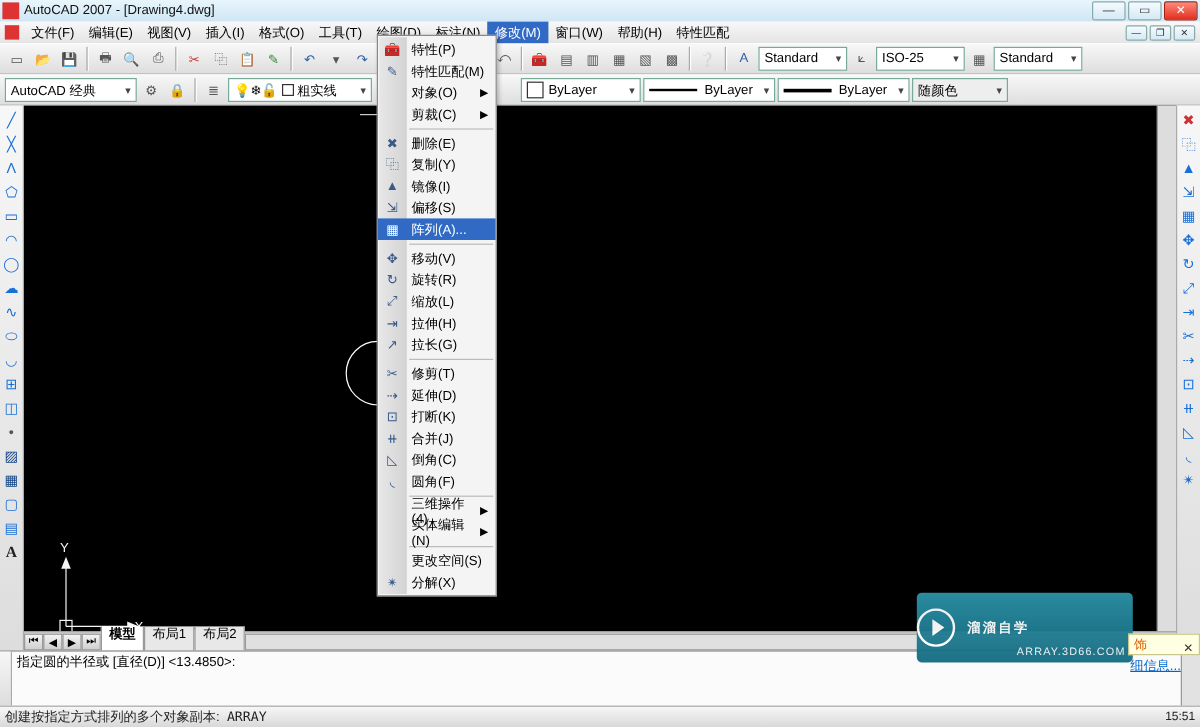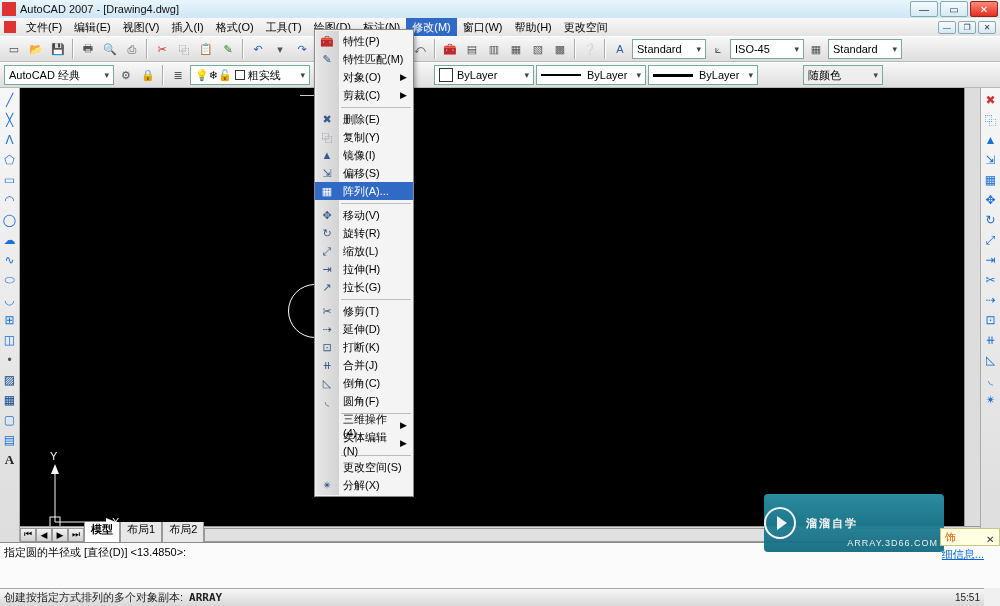--- a/index.html
+++ b/index.html
@@ -63,29 +63,29 @@
     
     .bottom-scroll { position:absolute; left:20px; right:20px; height:16px; bottom:0; background:#ddd; border-top:1px solid #999; display:flex; align-items:center; gap:0; }
     .sb-btn { width:16px; height:14px; background:linear-gradient(#f3f3f3,#d0d0d0); border:1px solid #999; display:flex; align-items:center; justify-content:center; font-size:9px;}
     .tab { padding:0 6px; height:26px; line-height:14px; background:#e8e8e8; border:1px solid #999; border-top:none; font-size:10px;}
     .tab.active { background:#fff; font-weight:bold;}
     .sb-track { flex:1; height:14px; background:#e0e0e0; border:1px solid #999; }
 
     .right-scroll { position:absolute; right:0; top:0; bottom:16px; width:16px; background:#ddd; border-left:1px solid #999; }
 
     
-    .cmd-area { position:absolute; left:0; right:0; bottom:18px; height:46px; background:#fbfbfb; border-top:1px solid #888; display:flex;flex-direction:column; }
+    .cmd-area { position:absolute; left:0; right:0; bottom:18px; height:46px; background:#fbfbfb; border-top:1px solid #888; display:flex; }
     .cmd-handle { width:10px; background:linear-gradient(#f7f7f7,#ddd); border-right:1px solid #aaa; }
     .cmd-lines { flex:1; font-family: SimSun, monospace; font-size:12px; padding:2px 4px; line-height:15px; }
     .cmd-right-scroll { width:16px; background:#e2e2e2; border-left:1px solid #999;}
 
     
-    .statusbar { position:absolute; left:0; right:16px; bottom:0; height:18px; background:linear-gradient(#f7f7f7,#d8d8d8); border-top:1px solid #aaa; display:flex; align-items:center; padding:0 4px; font-size:11px; gap:6px;}
+    .statusbar { position:absolute; left:0; right:0; bottom:0; height:18px; background:linear-gradient(#f7f7f7,#d8d8d8); border-top:1px solid #aaa; display:flex; align-items:center; padding:0 4px; font-size:11px; gap:6px;}
     .status-text { color:#222; }
-    .status-cmd { color:#222; font-family: monospace; font-weight: bold; }
+    .status-cmd { color:#222; font-family: monospace; }
 
     
     .watermark { position:absolute; right:56px; top:494px; width:180px; height:58px; background:linear-gradient(#2e93a8,#136a80); border-radius:4px; color:#fff; display:flex; align-items:center; gap:10px; font-size:18px; letter-spacing:2px; font-weight:bold; opacity:.95;}
     .watermark .play { width:32px; height:32px; border:2px solid #fff; border-radius:50%; display:flex; align-items:center; justify-content:center; }
     .watermark .play::after { content:""; border-left:10px solid #fff; border-top:7px solid transparent; border-bottom:7px solid transparent; margin-left:3px; }
     .watermark .sub { position:absolute; right:6px; bottom:4px; font-size:9px; letter-spacing:1px; opacity:.9; font-weight:normal;}
 
     
     .tooltip-strip { position:absolute; right:0; top:528px; height:18px; width:60px; background:#ffffe1; border:1px solid #c7c78a; display:flex; align-items:center; padding:0 4px; font-size:10px; color:#e06000;}
     .tooltip-link { color:#0066cc; text-decoration:underline; position:absolute; right:16px; top:547px; font-size:11px;}
@@ -149,21 +149,21 @@
       <div class="menu-item open">
         <span class="menu-label">修改(M)</span>
       </div>
       <div class="menu-item">
         <span class="menu-label">窗口(W)</span>
       </div>
       <div class="menu-item">
         <span class="menu-label">帮助(H)</span>
       </div>
       <div class="menu-item">
-        <span class="menu-label">更改空间</span>
+        <span class="menu-label">特性匹配</span>
       </div>
     </span>
   <div style="margin-left:auto; display:flex; gap:2px;">
     <div class="win-btn" style="width:18px;height:13px;font-size:8px;">—</div>
     <div class="win-btn" style="width:18px;height:13px;font-size:8px;">❐</div>
     <div class="win-btn" style="width:18px;height:13px;font-size:8px;">✕</div>
   </div>
 </div>
 
 <div class="toolbar">
@@ -199,21 +199,21 @@
   <div class="tb-sep"></div>
   <div class="tb-btn glyph-gray">❔</div>
   <div class="tb-sep"></div>
   <div class="tb-btn glyph-blue">A</div>
   <div class="tb-combo" style="min-width:74px;">
     <span>Standard</span>
       <span class="dd">▾</span>
   </div>
   <div class="tb-btn glyph-gray">⟀</div>
   <div class="tb-combo" style="min-width:74px;">
-    <span>ISO-45</span>
+    <span>ISO-25</span>
       <span class="dd">▾</span>
   </div>
   <div class="tb-btn glyph-gray">▦</div>
   <div class="tb-combo" style="min-width:74px;">
     <span>Standard</span>
       <span class="dd">▾</span>
   </div>
 </div>
 
 <div class="toolbar">
@@ -242,21 +242,21 @@
   <div class="tb-combo" style="min-width:110px;">
     <span class="line-swatch" style="width:40px;"></span>
     <span>ByLayer</span>
       <span class="dd">▾</span>
   </div>
   <div class="tb-combo" style="min-width:110px;">
     <span class="line-swatch" style="height:3px;width:40px;"></span>
     <span>ByLayer</span>
       <span class="dd">▾</span>
   </div>
-  <div class="tb-combo" style="min-width:80px;background:#eee;margin-left:43px;">
+  <div class="tb-combo" style="min-width:80px;background:#eee;">
     <span>随颜色</span>
       <span class="dd">▾</span>
   </div>
 </div>
 
 <div class="workspace">
   <div class="left-tools">
     <div class="tool-icon blue">╱</div>
     <div class="tool-icon blue">╳</div>
     <div class="tool-icon blue">Ʌ</div>

